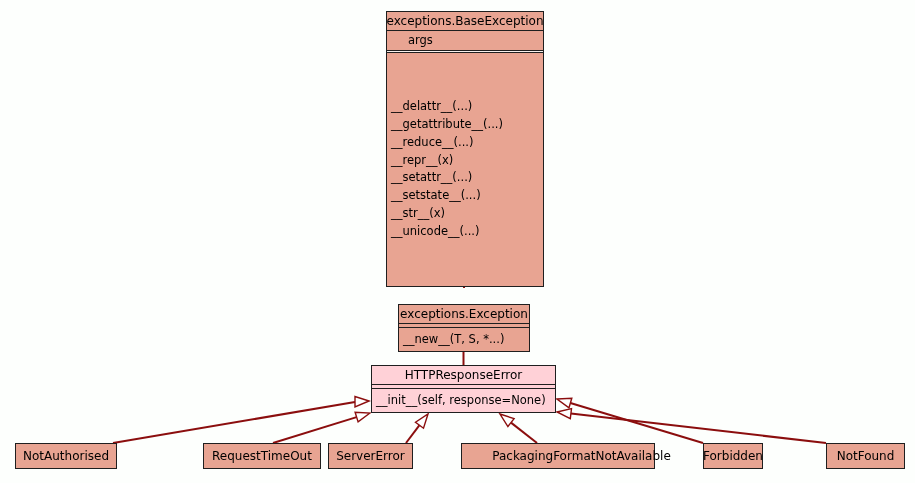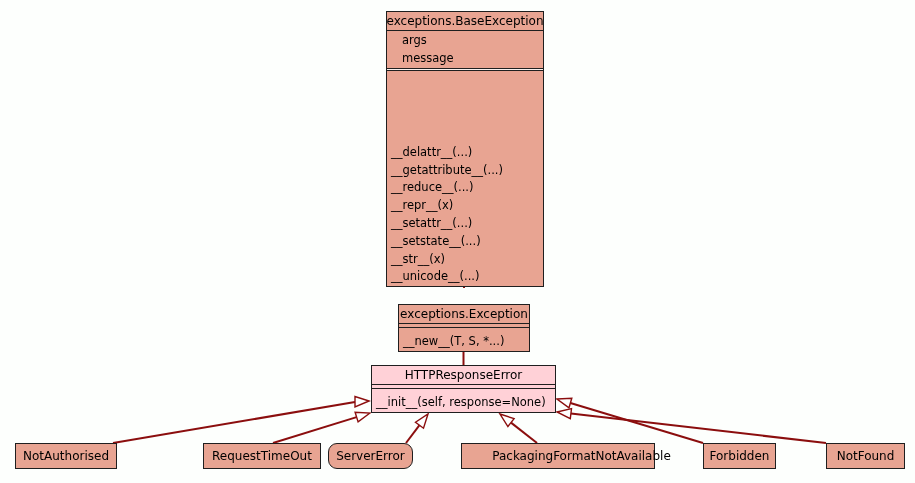--- a/index.html
+++ b/index.html
@@ -41,31 +41,31 @@
   .cls-title{
     height:19px;
     display:flex;align-items:center;justify-content:center;
     border-bottom:1px solid var(--border);
     white-space:nowrap;
     font-size:12px;
   }
   .cls-attrs .row{
     height:18.5px;
     display:flex;align-items:center;
-    padding-left:15px;
+    padding-left:21px;
     white-space:nowrap;
   }
   .cls-attrs{border-bottom:1px solid var(--border);}
   .cls-spacer{
     height:2px;background:var(--spacer);
     border-bottom:1px solid var(--border);
   }
   .cls-attrs.empty{height:4px;background:var(--fill);}
   .cls.highlight .cls-attrs.empty{background:var(--hifill);}
-  .cls-methods{flex:1;display:flex;flex-direction:column;justify-content:flex-end;}
+  .cls-methods{flex:1;display:flex;flex-direction:column;justify-content:center;}
   .cls-methods .row{
     height:17.8px;
     display:flex;align-items:center;
     padding-left:4px;
     white-space:nowrap;
   }
   .leaf{
     position:absolute;
     height:26px;
     background:var(--fill);
@@ -120,21 +120,20 @@
     <g>
       <line class="edge-line" x1="826" y1="443" x2="570.9" y2="413.6"></line>
       <polygon class="edge-head" points="557,412 571.5,408.6 570.3,418.6"></polygon>
     </g>
   </svg>
 
   <div class="cls" style="left:386px;top:11px;width:158px;height:276px;">
     <div class="cls-title">exceptions.BaseException</div>
     <div class="cls-attrs">
         <div class="row">args</div>
-        <div class="row">message</div>
       </div>
     <div class="cls-spacer"></div>
     <div class="cls-methods">
         <div class="row">__delattr__(...)</div>
         <div class="row">__getattribute__(...)</div>
         <div class="row">__reduce__(...)</div>
         <div class="row">__repr__(x)</div>
         <div class="row">__setattr__(...)</div>
         <div class="row">__setstate__(...)</div>
         <div class="row">__str__(x)</div>
@@ -157,26 +156,26 @@
         <div class="row">__init__(self, response=None)</div>
       </div>
   </div>
 
   <div class="leaf" style="left:15px;top:443px;width:102px;">
     <span>NotAuthorised</span>
   </div>
   <div class="leaf" style="left:163px;top:443px;width:118px;margin-left:40px;">
     <span>RequestTimeOut</span>
   </div>
-  <div class="leaf" style="left:328px;top:443px;width:85px;border-radius:9px;">
+  <div class="leaf" style="left:328px;top:443px;width:85px;">
     <span>ServerError</span>
   </div>
   <div class="leaf" style="left:461px;top:443px;width:194px;padding-left:47px;">
     <span>PackagingFormatNotAvailable</span>
   </div>
-  <div class="leaf" style="left:703px;top:443px;width:73px;">
+  <div class="leaf" style="left:703px;top:443px;width:60px;">
     <span>Forbidden</span>
   </div>
   <div class="leaf" style="left:826px;top:443px;width:79px;">
     <span>NotFound</span>
   </div>
 
 </div>
 
 </body></html>

